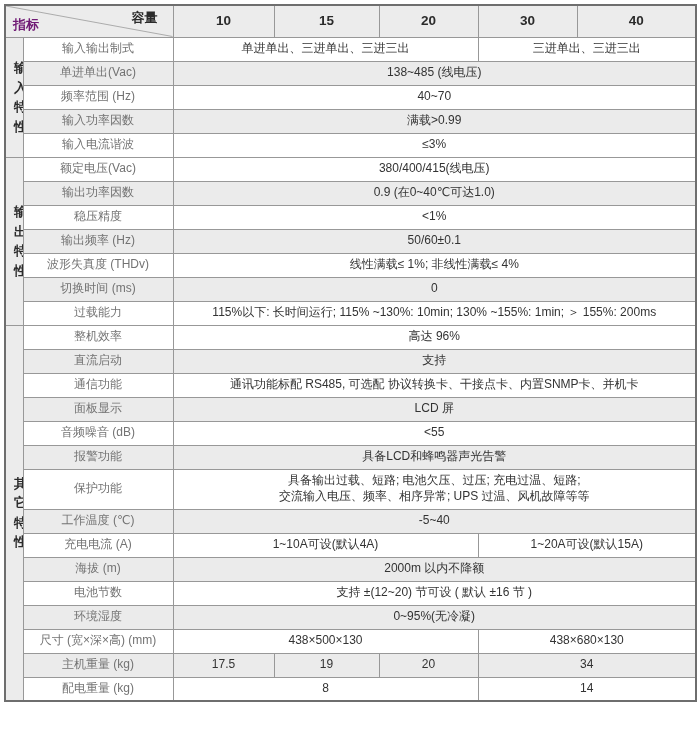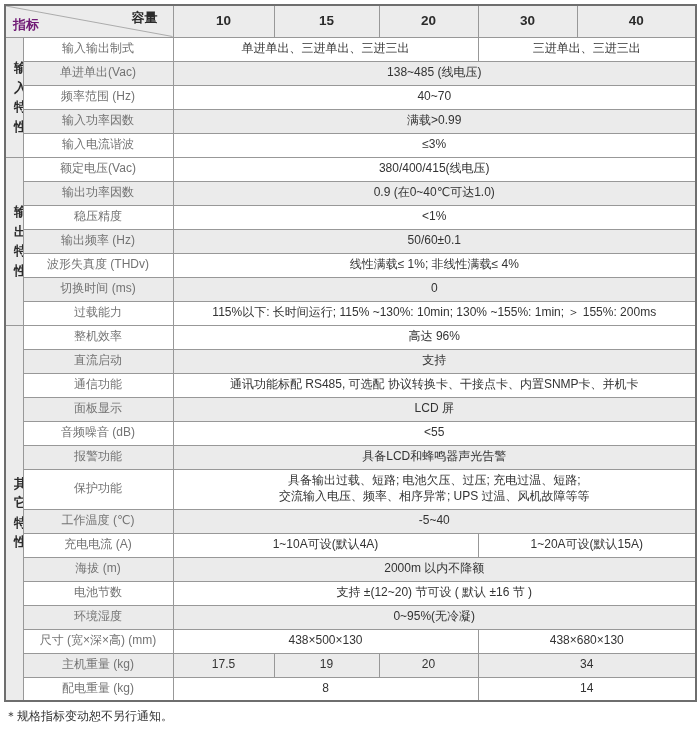--- a/index.html
+++ b/index.html
@@ -213,14 +213,13 @@
           <td class="val" colspan="1">20</td>
           <td class="val" colspan="2">34</td>
         </tr>
         <tr>
           <td class="rowlabel">配电重量 (kg)</td>
           <td class="val" colspan="3">8</td>
           <td class="val" colspan="2">14</td>
         </tr>
       </tbody>
   </table>
-  <div class="footnote">＊规格指标变动恕不另行通知。</div>
 </div>
 
 </body></html>

